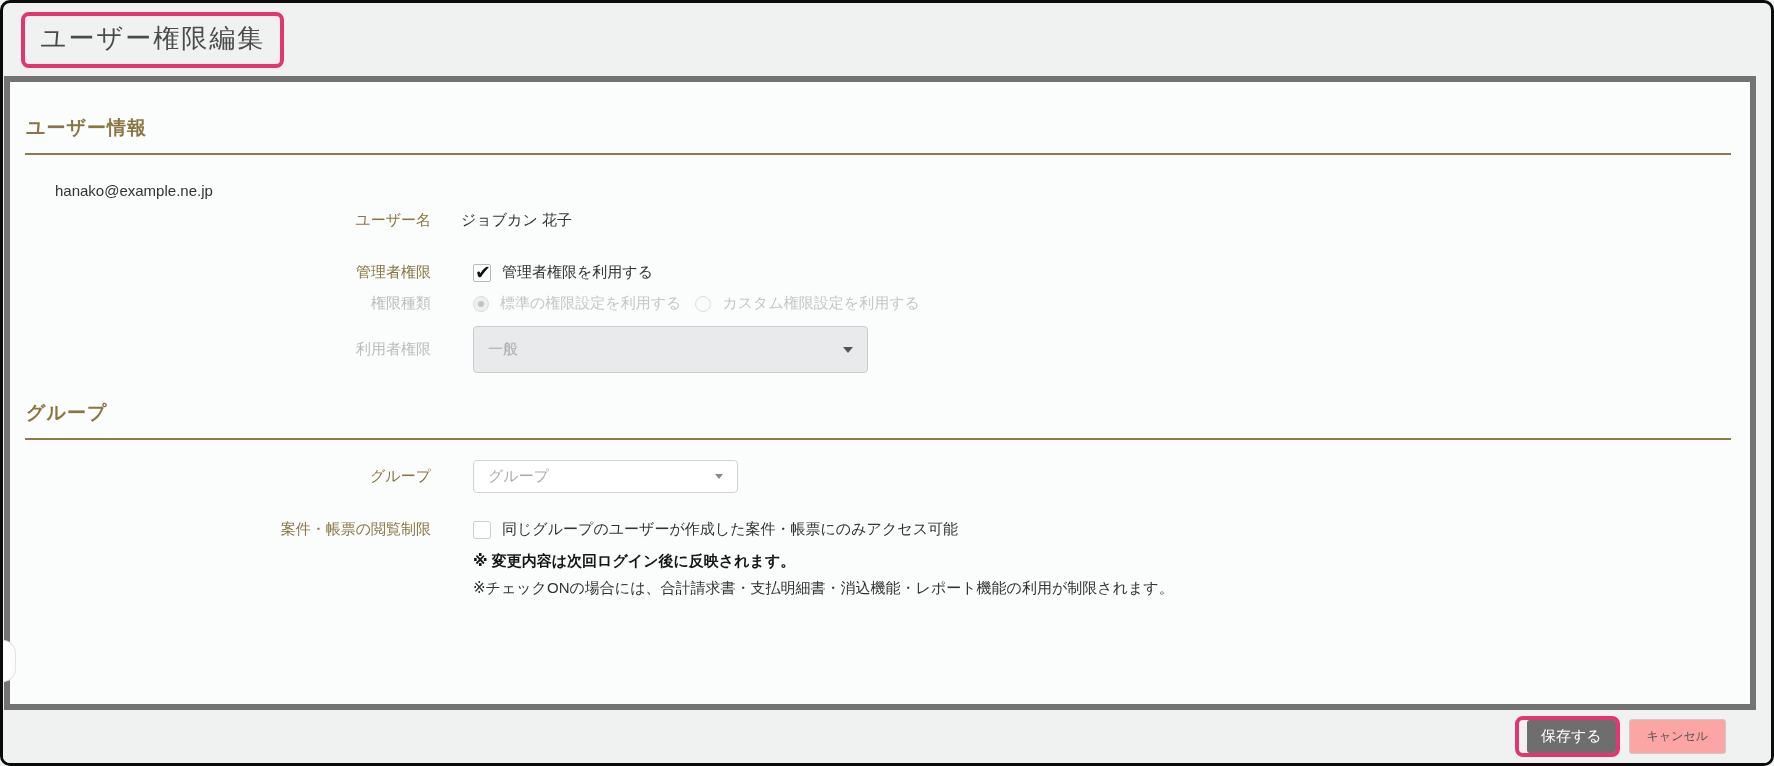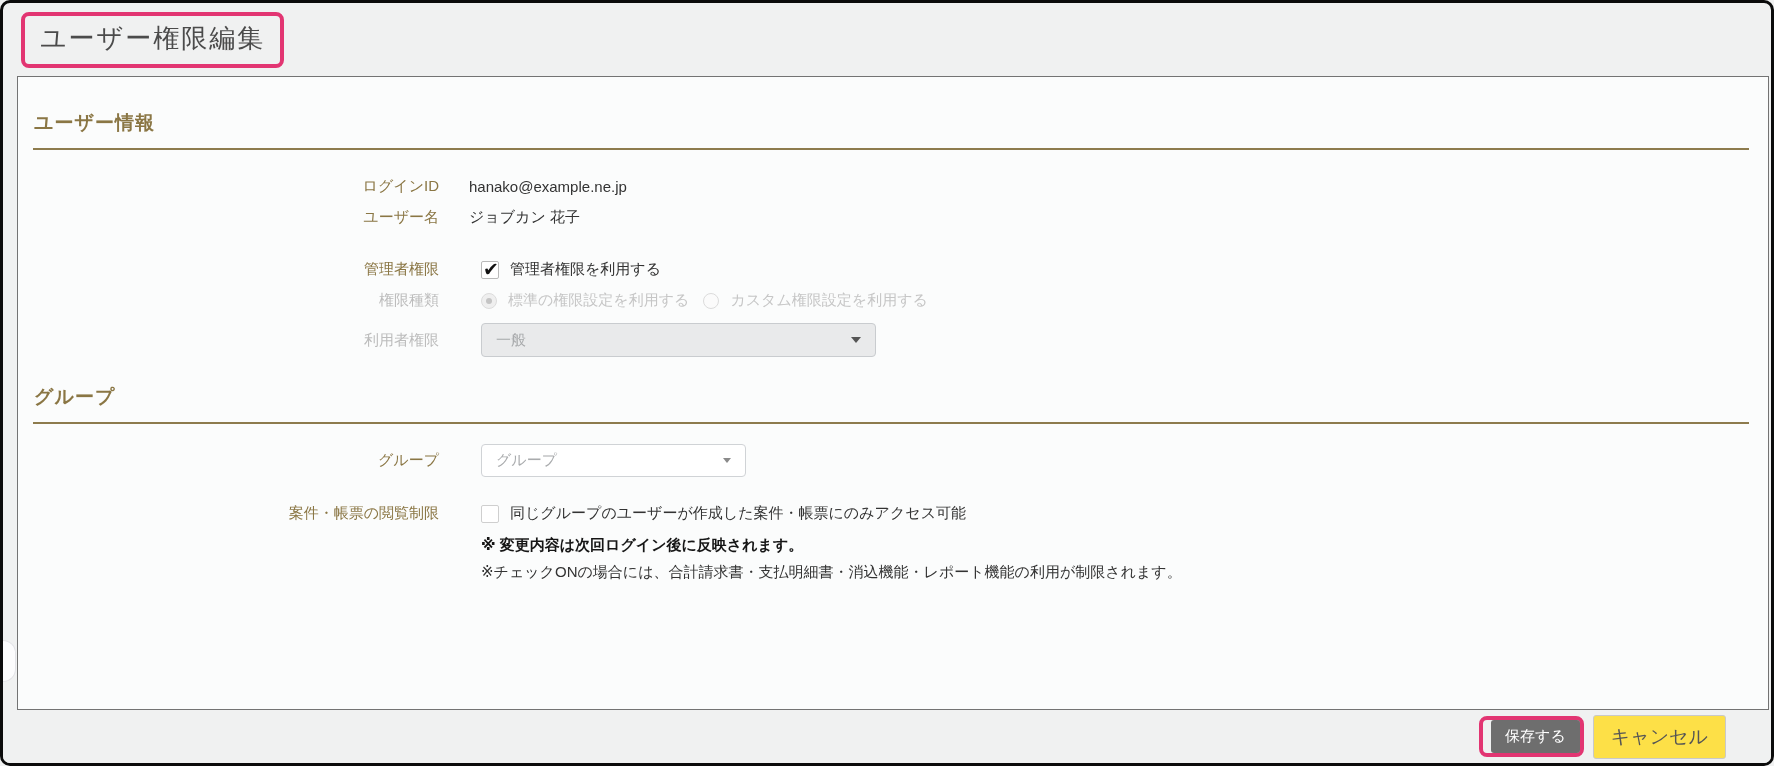--- a/index.html
+++ b/index.html
@@ -21,24 +21,24 @@
     border: 4px solid #e23572;
     border-radius: 8px;
     padding: 5px 15px 8px 15px;
   }
   .page-title {
     font-size: 26px; font-weight: 500; color: #4b4b4b; letter-spacing: 2px;
   }
 
   
   .card {
-    position: absolute; left: 14px; top: 73px;
+    position: absolute; left: 1px; top: 73px;
     width: 1752px; height: 634px;
     background: #fbfcfc;
-    border: 1px solid #737373;
+    border: 6px solid #737373;
     padding: 0 19px 0 15px;
   }
 
   .section-h {
     font-size: 19px; font-weight: 600; color: #8a7644; letter-spacing: 1px;
     padding: 0 0 12px 1px; margin: 0;
     border-bottom: 2px solid #8d7b4d;
   }
   #sec-user-info { margin-top: 33px; }
   #sec-role      { margin-top: 36px; }
@@ -76,21 +76,21 @@
   .radio.sel { background: #efefef; }
   .radio.sel::after {
     content: ""; position: absolute; left: 4px; top: 4px;
     width: 6px; height: 6px; border-radius: 50%; background: #c4c4c4;
   }
   .radio-lbl { color: #c6c6c6; font-size: 15px; }
   .radio-lbl.first { margin-right: 14px; }
 
   
   .select {
-    height: 34px;
+    height: 47px;
     border: 1px solid #c9cccf; border-radius: 4px;
     display: flex; align-items: center;
     padding: 0 30px 0 14px; position: relative; font-size: 15px;
   }
   .select .caret {
     position: absolute; right: 14px; top: 50%; margin-top: -3px;
     width: 0; height: 0;
     border-left: 5px solid transparent; border-right: 5px solid transparent;
     border-top: 6px solid #555;
   }
@@ -120,23 +120,23 @@
     display: flex; align-items: center; justify-content: flex-end;
     gap: 9px; padding-right: 45px;
   }
   .save-wrap { border: 4px solid #e23572; border-radius: 8px; }
   .btn-save {
     display: block; background: #6e6e6e; color: #fff;
     border: none; border-radius: 3px;
     padding: 7px 14px; font-size: 15px; font-family: inherit; cursor: pointer; margin-left: 8px;
   }
   .btn-cancel {
-    background: #fde047; color: #555;
+    background: #fca5a5; color: #555;
     border: 1px solid #c9c9c9; border-radius: 3px;
-    padding: 8px 17px; font-size: 19px; font-family: inherit; cursor: pointer;
+    padding: 8px 17px; font-size: 12px; font-family: inherit; cursor: pointer;
   }
 
   
   .drawer-handle {
     position: absolute; left: 0; top: 637px;
     width: 13px; height: 42px;
     background: #fcfcfd;
     border: 1px solid #e3e3e7; border-left: none;
     border-radius: 0 21px 21px 0;
   }
@@ -146,21 +146,20 @@
 
 <div class="page-title-box">
   <span class="page-title">ユーザー権限編集</span>
 </div>
 
 <div class="card">
 
   <h2 class="section-h" id="sec-user-info">ユーザー情報</h2>
 
   <div class="row mt27">
-    <div class="lbl">ログインID</div>
     <div class="ctl val">hanako@example.ne.jp</div>
   </div>
 
   <div class="row mt26">
     <div class="lbl">ユーザー名</div>
     <div class="ctl val">ジョブカン 花子</div>
   </div>
 
 
   <div class="row mt33">

